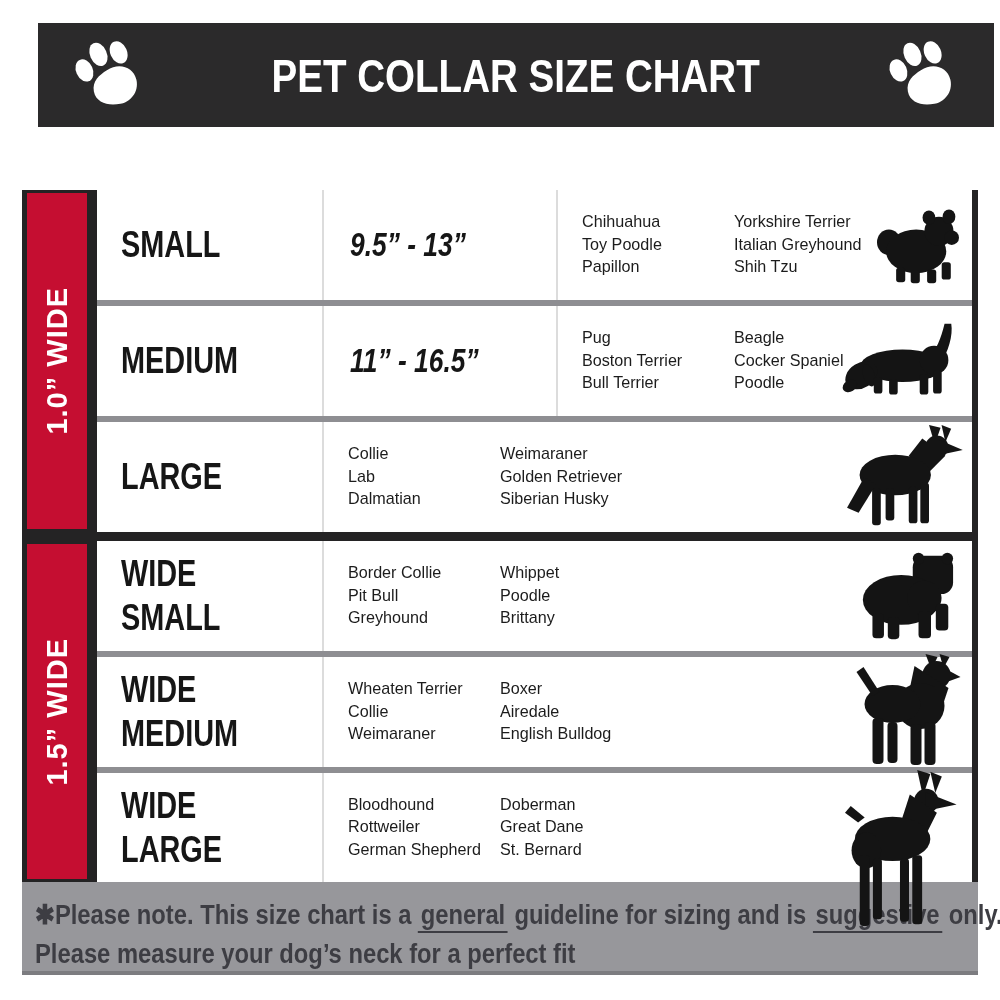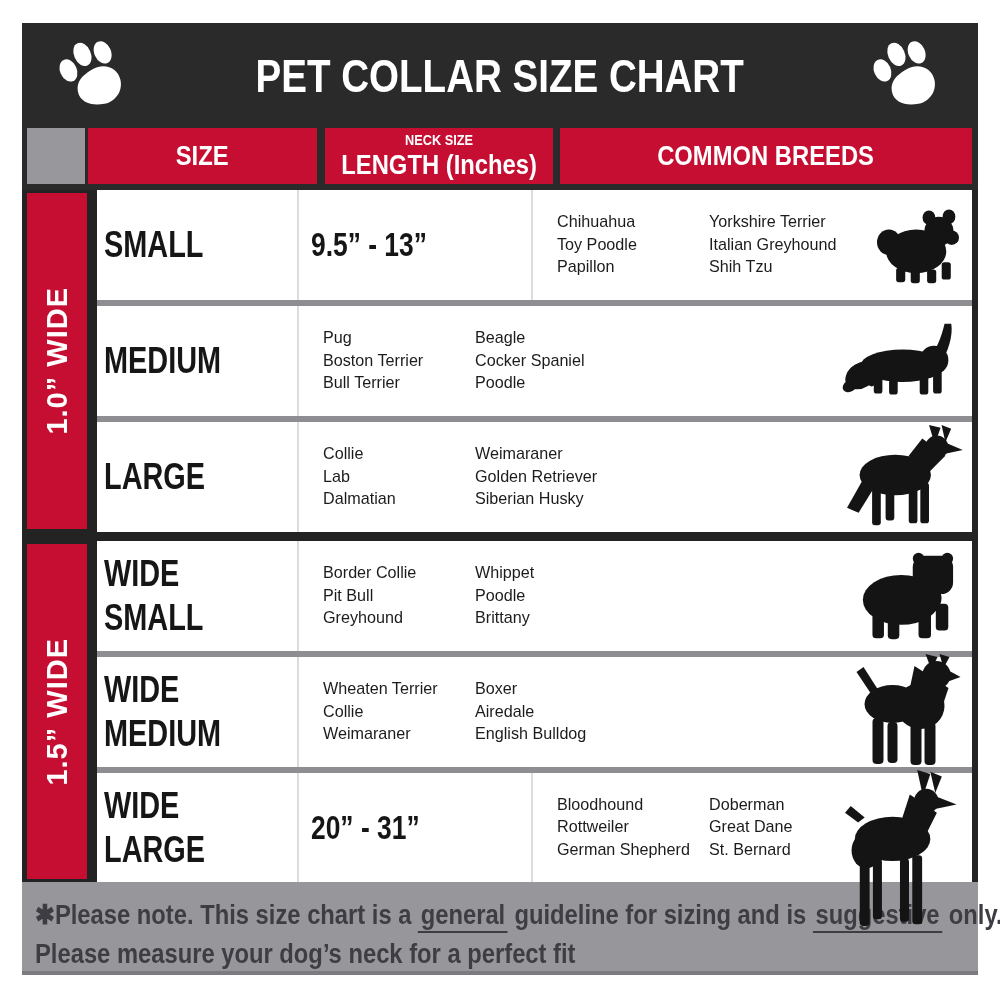--- a/index.html
+++ b/index.html
@@ -1,19 +1,19 @@
 <!DOCTYPE html>
 <html><head>
 <meta charset="utf-8">
 <style>
   html,body{margin:0;padding:0;background:#ffffff;font-family:"Liberation Sans",sans-serif;}
   .sheet{position:relative;width:956px;height:952px;margin:23px 0 0 22px;background:#ffffff;}
 
   
-  .titlebar{position:absolute;left:0;top:0;width:956px;height:104px;background:#2b2a2b;display:flex;align-items:center;justify-content:center;}
+  .titlebar{position:absolute;left:16px;top:0;width:956px;height:104px;background:#2b2a2b;display:flex;align-items:center;justify-content:center;}
   .title-text{color:#ffffff;font-weight:bold;font-size:47px;letter-spacing:0px;display:inline-block;transform:scaleX(.82);transform-origin:center;white-space:nowrap;}
   .paw{position:absolute;top:16px;width:86px;height:72px;}
   .paw-left{left:28px;}
   .paw-right{right:28px;}
 
   
   .colheader{position:absolute;left:0;top:104px;width:956px;height:63px;background:#2b2a2b;}
   .hd-box{position:absolute;top:1px;height:56px;display:flex;flex-direction:column;align-items:center;justify-content:center;background:#c50e31;color:#ffffff;font-weight:bold;text-align:center;}
   .hd-gray{position:absolute;left:5px;top:1px;width:58px;height:56px;background:#98989c;}
   .hd-size{left:66px;width:229px;}
@@ -27,22 +27,22 @@
   .rail-bg{position:absolute;left:0;top:0;width:75px;height:692px;background:#242324;}
   .right-border{position:absolute;left:950px;top:0;width:6px;height:692px;background:#242324;}
   .rail{position:absolute;left:5px;width:60px;background:#c50e31;display:flex;align-items:center;justify-content:center;}
   .rail1{top:3px;height:336px;}
   .rail2{top:354px;height:335px;}
   .rail-label{writing-mode:vertical-rl;transform:rotate(180deg);color:#ffffff;font-weight:bold;font-size:29px;letter-spacing:1px;white-space:nowrap;}
   .group-divider{position:absolute;left:0;top:342px;width:956px;height:9px;background:#242324;}
   .row-sep{position:absolute;left:75px;width:875px;height:6px;background:#8e8e92;}
   .row{position:absolute;left:75px;width:875px;height:110px;background:#ffffff;display:flex;}
   .col{display:flex;align-items:center;box-sizing:border-box;}
-  .col-size{width:200px;padding-left:7px;}
-  .col-length{width:234px;padding-left:12px;border-left:2px solid #dcdcdc;}
+  .col-size{width:225px;padding-left:24px;}
+  .col-length{width:234px;padding-left:26px;border-left:2px solid #dcdcdc;font-style:italic;}
   .col-breeds{flex:1;border-left:2px solid #dcdcdc;position:relative;padding-left:24px;}
   .size-label{font-size:37px;font-weight:bold;color:#161616;line-height:1.18;white-space:pre-line;display:inline-block;transform:scaleX(.78);transform-origin:left center;}
   .length-label{font-size:33px;font-weight:bold;color:#161616;display:inline-block;transform:scaleX(.8);transform-origin:left center;white-space:nowrap;}
   .breed-list{font-size:17px;color:#1c1c1c;line-height:1.32;white-space:pre-line;display:inline-block;transform:scaleX(.95);transform-origin:left center;}
   .breed-left{width:152px;}
   .breed-right{width:150px;}
   .dog{position:absolute;fill:#141414;}
 
   
   .footer{position:absolute;left:0;top:859px;width:956px;height:93px;background:#97979b;box-sizing:border-box;padding:14px 14px 0 13px;border-bottom:4px solid #7c7c80;z-index:1;}
@@ -67,33 +67,20 @@
     <svg class="paw paw-right" viewBox="0 0 60 56">
       <g transform="rotate(-24 30 28)" fill="#ffffff">
         <ellipse cx="14" cy="17" rx="6.5" ry="9"></ellipse>
         <ellipse cx="29" cy="10" rx="6.5" ry="9.5"></ellipse>
         <ellipse cx="44" cy="15" rx="6.5" ry="9"></ellipse>
         <path d="M30,24 C41,22 50,30 48,40 C46,50 36,54 29,52 C20,50 12,44 14,35 C16,27 23,25 30,24 Z"></path>
       </g>
     </svg>
   </div>
 
-  <div class="colheader">
-    <div class="hd-gray"></div>
-    <div class="hd-box hd-size">
-      <span class="hd-big">SIZE</span>
-    </div>
-    <div class="hd-box hd-length">
-      <span class="hd-small">NECK SIZE</span>
-      <span class="hd-big">LENGTH (Inches)</span>
-    </div>
-    <div class="hd-box hd-breeds">
-      <span class="hd-big">COMMON BREEDS</span>
-    </div>
-  </div>
 
   <div class="body">
     <div class="rail-bg"></div>
     <div class="right-border"></div>
 
     <div class="rail rail1">
       <span class="rail-label">1.0” WIDE</span>
     </div>
     <div class="rail rail2">
       <span class="rail-label">1.5” WIDE</span>
@@ -125,20 +112,23 @@
           <rect x="60" y="72" width="10" height="15" rx="3"></rect>
           <rect x="76" y="64" width="10" height="19" rx="3"></rect>
         </svg>
       </div>
     </div>
     <div class="row-sep" style="top:110px;"></div>
 
     <div class="row" style="top:116px;">
       <div class="col col-size">
         <span class="size-label">MEDIUM</span>
+      </div>
+      <div class="col col-length">
+        <span class="length-label">11” - 16.5”</span>
       </div>
       <div class="col col-breeds">
         <span class="breed-list breed-left">Pug
 Boston Terrier
 Bull Terrier</span>
         <span class="breed-list breed-right">Beagle
 Cocker Spaniel
 Poodle</span>
         <svg class="dog" style="right:4px;top:12px;width:132px;height:88px;" viewBox="0 0 135 92">
           <path d="M112,6 C108,22 104,32 96,42 L107,48 C116,36 121,18 119,6 Z"></path>
@@ -240,23 +230,20 @@
         </svg>
       </div>
     </div>
     <div class="row-sep" style="top:577px;"></div>
 
     <div class="row" style="top:583px;height:109px;">
       <div class="col col-size">
         <span class="size-label">WIDE
 LARGE</span>
       </div>
-      <div class="col col-length">
-        <span class="length-label">20” - 31”</span>
-      </div>
       <div class="col col-breeds">
         <span class="breed-list breed-left">Bloodhound
 Rottweiler
 German Shepherd</span>
         <span class="breed-list breed-right">Doberman
 Great Dane
 St. Bernard</span>
         <svg class="dog" style="right:-2px;top:-3px;width:162px;height:160px;z-index:5;" viewBox="0 0 165 195">
           <polygon points="112,0 119,32 128,5"></polygon>
           <polygon points="128,2 134,28 142,8"></polygon>

